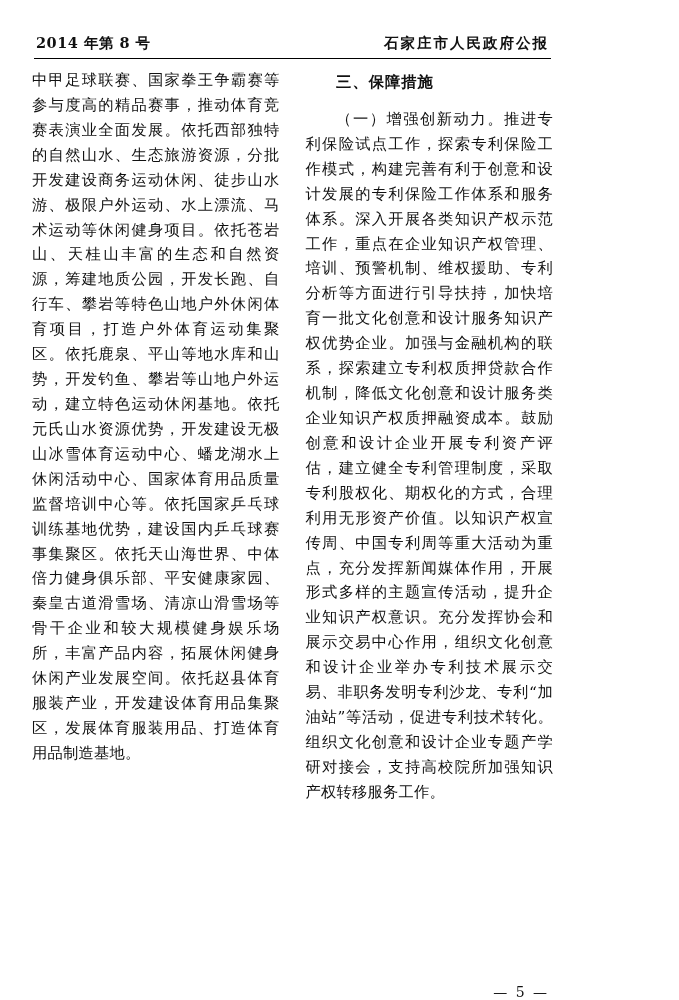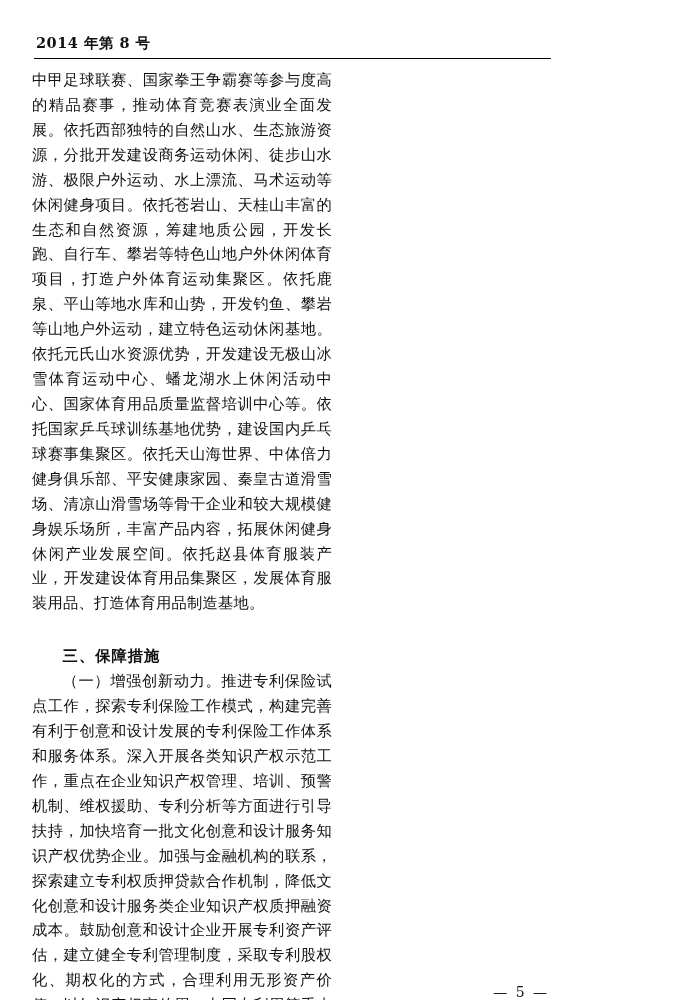--- a/index.html
+++ b/index.html
@@ -40,58 +40,58 @@
     letter-spacing: 2px;
   }
   .rule {
     border-top: 1.6px solid #000;
     margin: 0 2px 9px 2px;
   }
   .columns {
     display: flex;
     gap: 26px;
     height: 898px;
-    flex-direction: column;
   }
   .col {
     width: 300px;
     font-size: 15.3px;
     line-height: 1.63;
     text-align: justify;
     text-justify: inter-ideograph;
     letter-spacing: 0.2px;
   }
   .para {
     margin: 0;
     text-indent: 2em;
   }
   .para.cont {
     text-indent: 0;
   }
   .section-head {
-    margin: 2px 0 0 0;
+    margin: 2px 0 12px 0;
     text-indent: 2em;
     font-weight: bold;
     letter-spacing: 1px;
   }
   .footer {
     position: absolute;
     right: 30px;
     bottom: 16px;
     font-size: 14px;
     letter-spacing: 2px;
   }
 </style>
 </head>
 <body>
 
 <div class="page">
 
   <div class="header">
     <div class="left">2014 年第 8 号</div>
+    <div class="right">石家庄市人民政府公报</div>
   </div>
   <div class="rule"></div>
 
   <div class="columns">
 
     <div class="col">
       <p class="para cont">中甲足球联赛、国家拳王争霸赛等参与度高的精品赛事，推动体育竞赛表演业全面发展。依托西部独特的自然山水、生态旅游资源，分批开发建设商务运动休闲、徒步山水游、极限户外运动、水上漂流、马术运动等休闲健身项目。依托苍岩山、天桂山丰富的生态和自然资源，筹建地质公园，开发长跑、自行车、攀岩等特色山地户外休闲体育项目，打造户外体育运动集聚区。依托鹿泉、平山等地水库和山势，开发钓鱼、攀岩等山地户外运动，建立特色运动休闲基地。依托元氏山水资源优势，开发建设无极山冰雪体育运动中心、蟠龙湖水上休闲活动中心、国家体育用品质量监督培训中心等。依托国家乒乓球训练基地优势，建设国内乒乓球赛事集聚区。依托天山海世界、中体倍力健身俱乐部、平安健康家园、秦皇古道滑雪场、清凉山滑雪场等骨干企业和较大规模健身娱乐场所，丰富产品内容，拓展休闲健身休闲产业发展空间。依托赵县体育服装产业，开发建设体育用品集聚区，发展体育服装用品、打造体育用品制造基地。</p>
     </div>
 
     <div class="col">

